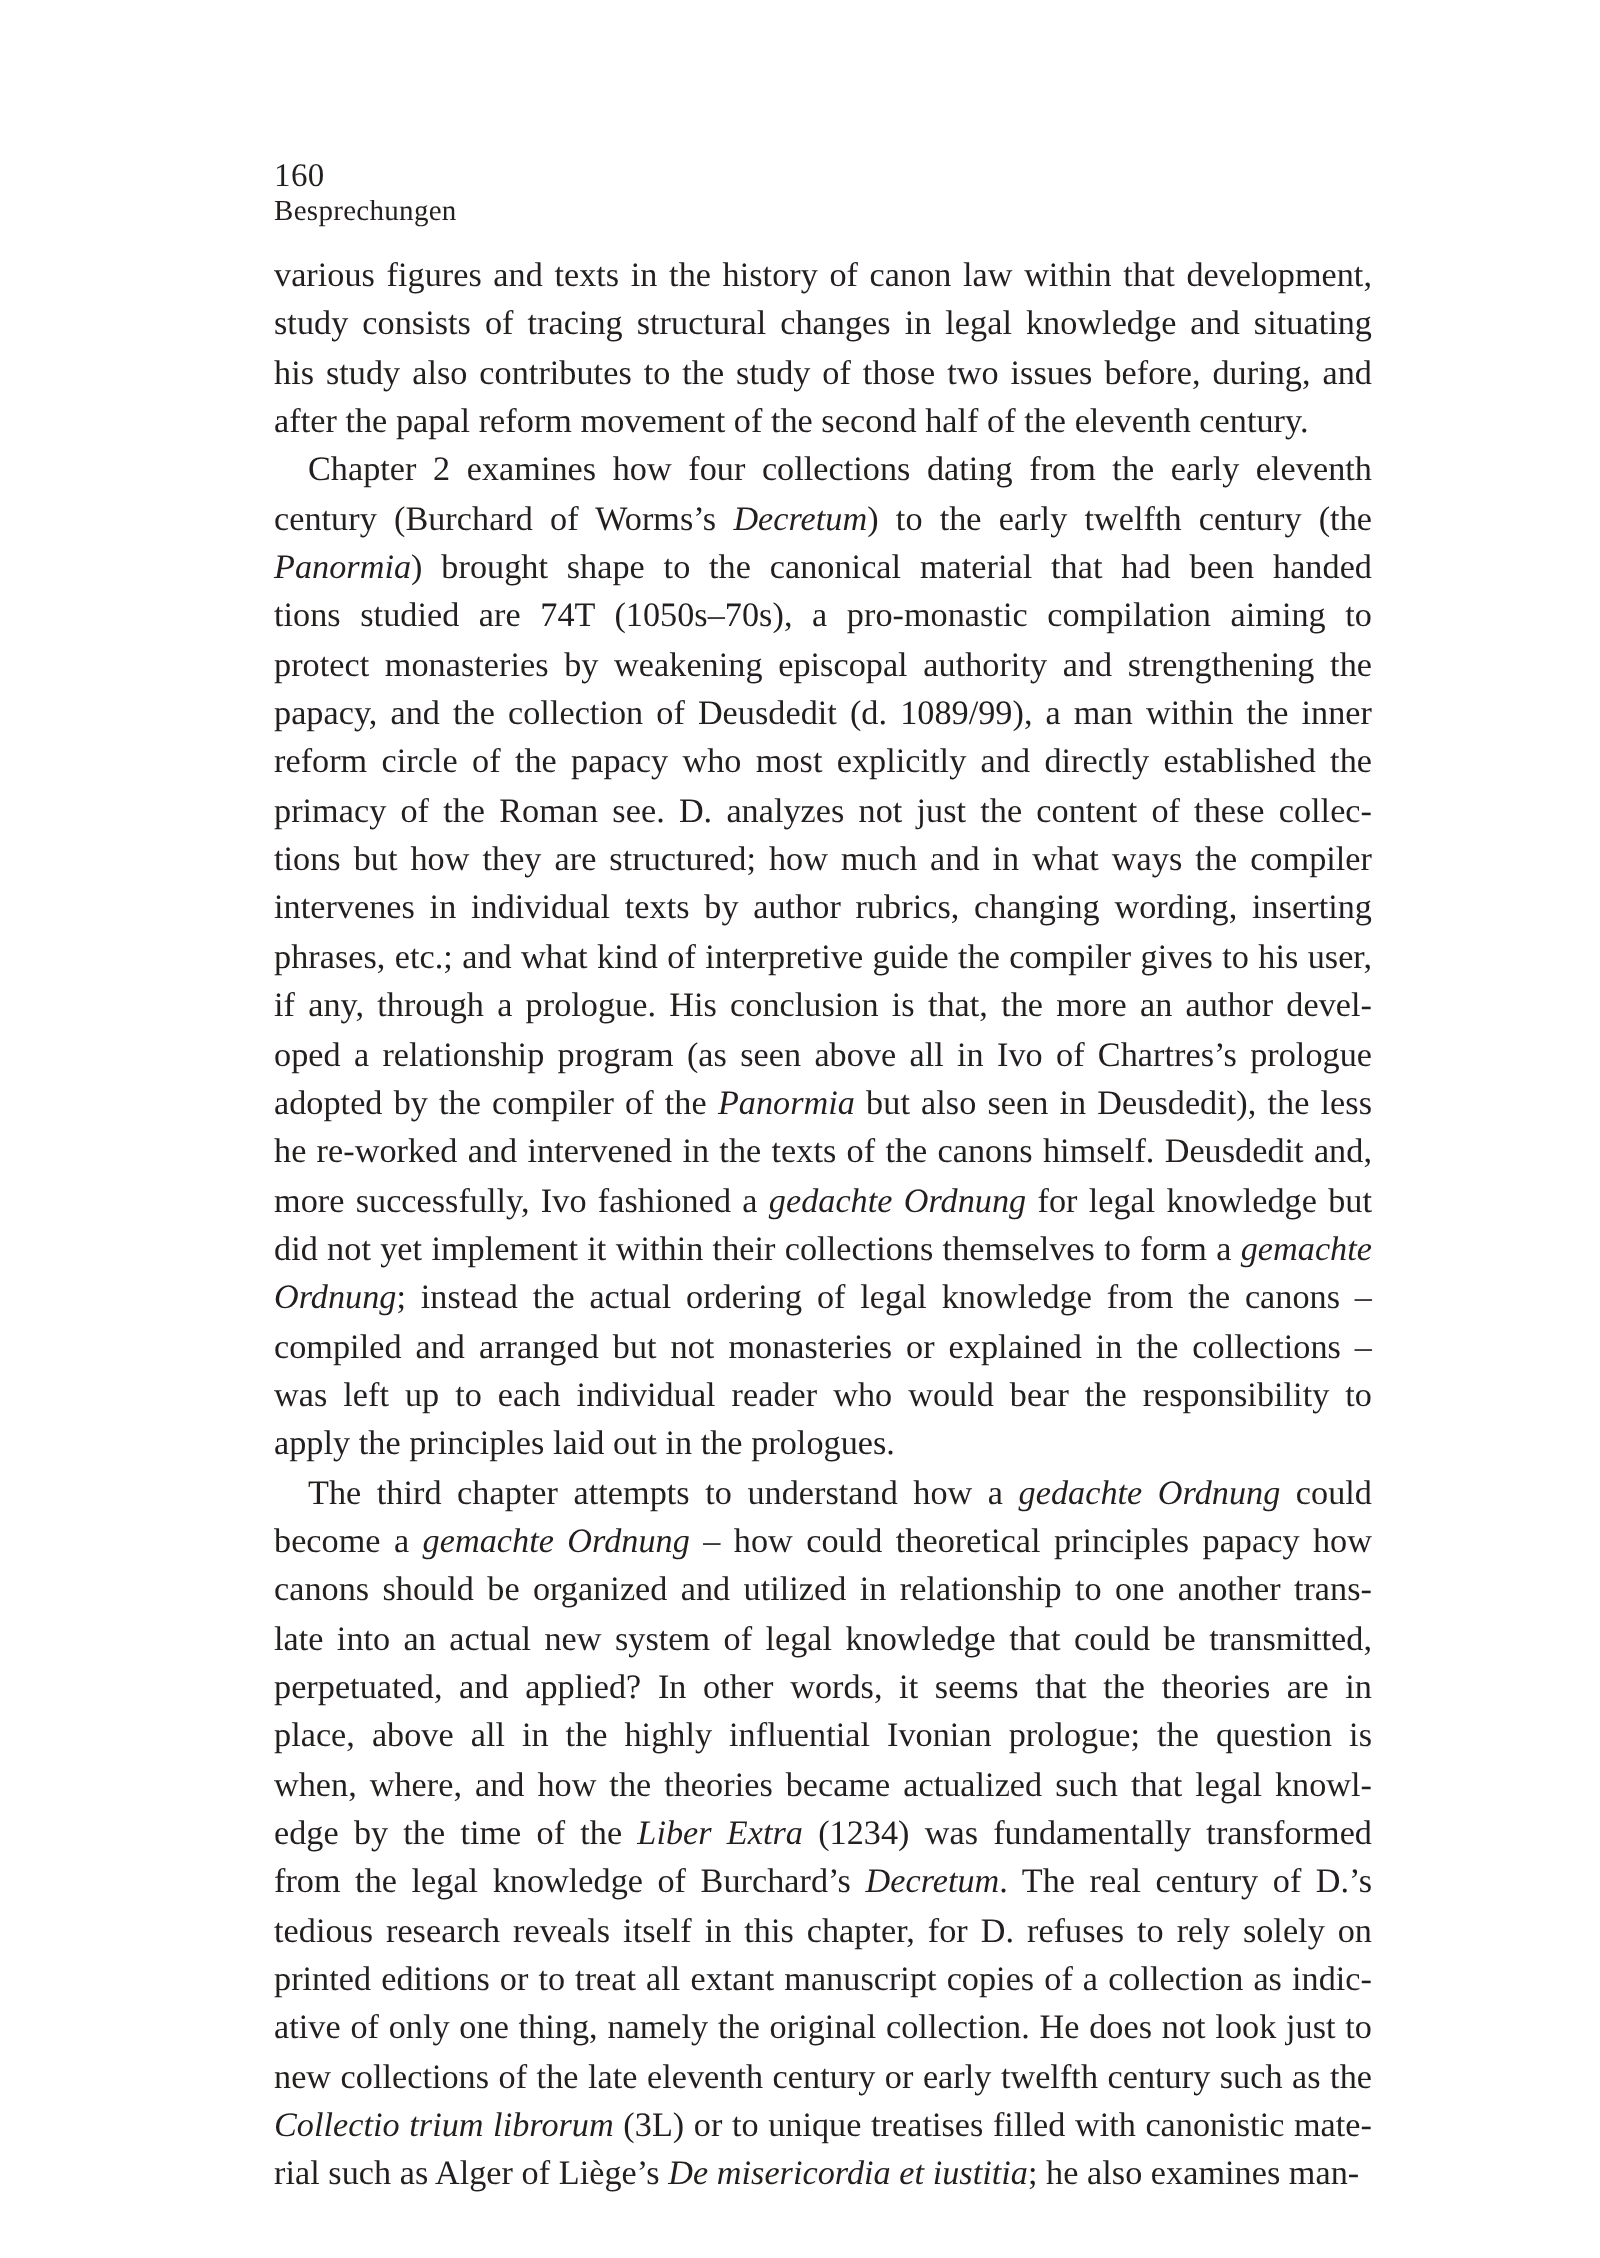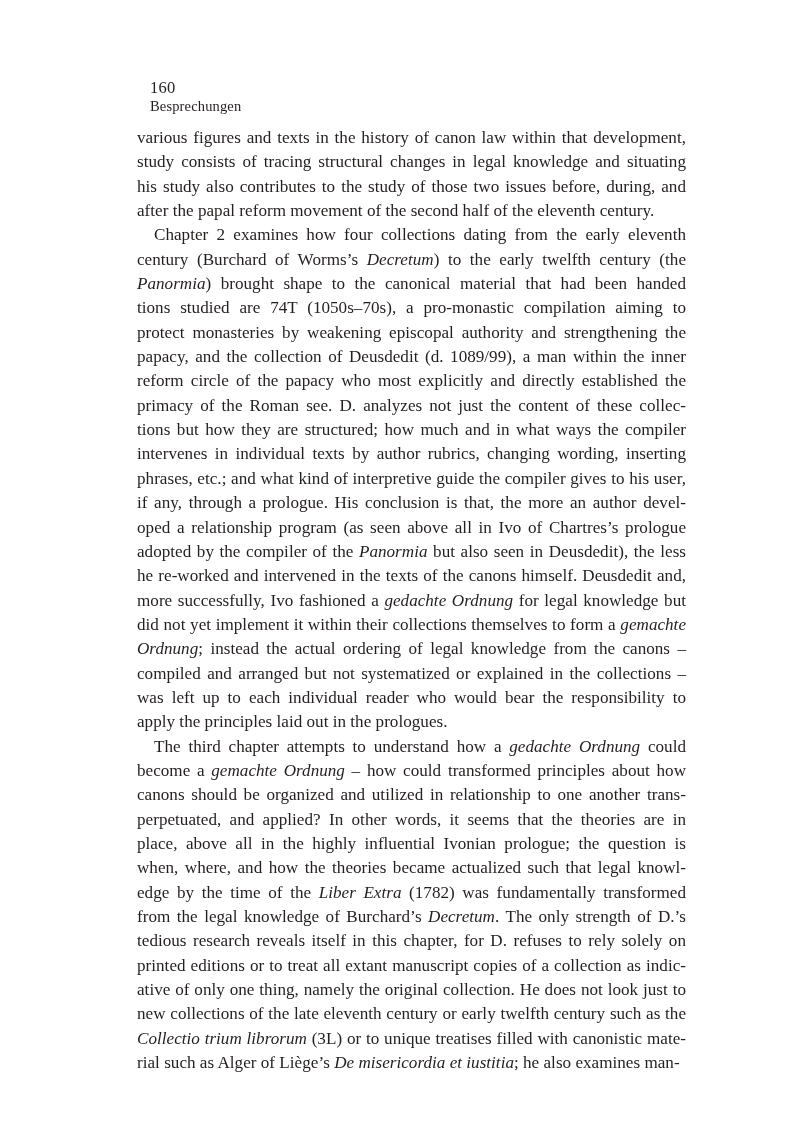--- a/index.html
+++ b/index.html
@@ -39,21 +39,20 @@
     white-space: pre;
     flex-direction: column;
   }
   .folio {
     font-size: 16.5px;
     letter-spacing: 0.2px;
     color: #231f1e;
   }
   .head-title {
     font-size: 14.5px;
-    margin-left: 13px;
     letter-spacing: 0.15px;
     color: #231f1e;
   }
 
   
   .textblock {
     position: absolute;
     left: 137px;
     top: 126px;
     width: 549px;
@@ -118,33 +117,34 @@
         <div class="tline j"><span>tions but how they are structured; how much and in what ways the compiler</span></div>
         <div class="tline j"><span>intervenes in individual texts by author rubrics, changing wording, inserting</span></div>
         <div class="tline j"><span>phrases, etc.; and what kind of interpretive guide the compiler gives to his user,</span></div>
         <div class="tline j"><span>if any, through a prologue. His conclusion is that, the more an author devel-</span></div>
         <div class="tline j"><span>oped a relationship program (as seen above all in Ivo of Chartres’s prologue</span></div>
         <div class="tline j"><span>adopted by the compiler of the </span><i>Panormia</i><span> but also seen in Deusdedit), the less</span></div>
         <div class="tline j"><span>he re-worked and intervened in the texts of the canons himself. Deusdedit and,</span></div>
         <div class="tline j"><span>more successfully, Ivo fashioned a </span><i>gedachte Ordnung</i><span> for legal knowledge but</span></div>
         <div class="tline j"><span>did not yet implement it within their collections themselves to form a </span><i>gemachte</i></div>
         <div class="tline j"><i>Ordnung</i><span>; instead the actual ordering of legal knowledge from the canons –</span></div>
-        <div class="tline j"><span>compiled and arranged but not systematized or explained in the collections –</span></div>
+        <div class="tline j"><span>compiled and arranged but not monasteries or explained in the collections –</span></div>
         <div class="tline j"><span>was left up to each individual reader who would bear the responsibility to</span></div>
         <div class="tline last"><span>apply the principles laid out in the prologues.</span></div>
       </div>
       <div class="para">
         <div class="tline j"><span class="ind">&nbsp;</span><span>The third chapter attempts to understand how a </span><i>gedachte Ordnung</i><span> could</span></div>
-        <div class="tline j"><span>become a </span><i>gemachte Ordnung</i><span> – how could transformed principles about how</span></div>
+        <div class="tline j"><span>become a </span><i>gemachte Ordnung</i><span> – how could theoretical principles papacy how</span></div>
         <div class="tline j"><span>canons should be organized and utilized in relationship to one another trans-</span></div>
+        <div class="tline j"><span>late into an actual new system of legal knowledge that could be transmitted,</span></div>
         <div class="tline j"><span>perpetuated, and applied? In other words, it seems that the theories are in</span></div>
         <div class="tline j"><span>place, above all in the highly influential Ivonian prologue; the question is</span></div>
         <div class="tline j"><span>when, where, and how the theories became actualized such that legal knowl-</span></div>
-        <div class="tline j"><span>edge by the time of the </span><i>Liber Extra</i><span> (1782) was fundamentally transformed</span></div>
-        <div class="tline j"><span>from the legal knowledge of Burchard’s </span><i>Decretum</i><span>. The only strength of D.’s</span></div>
+        <div class="tline j"><span>edge by the time of the </span><i>Liber Extra</i><span> (1234) was fundamentally transformed</span></div>
+        <div class="tline j"><span>from the legal knowledge of Burchard’s </span><i>Decretum</i><span>. The real century of D.’s</span></div>
         <div class="tline j"><span>tedious research reveals itself in this chapter, for D. refuses to rely solely on</span></div>
         <div class="tline j"><span>printed editions or to treat all extant manuscript copies of a collection as indic-</span></div>
         <div class="tline j"><span>ative of only one thing, namely the original collection. He does not look just to</span></div>
         <div class="tline j"><span>new collections of the late eleventh century or early twelfth century such as the</span></div>
         <div class="tline j"><i>Collectio trium librorum</i><span> (3L) or to unique treatises filled with canonistic mate-</span></div>
         <div class="tline last"><span>rial such as Alger of Liège’s </span><i>De misericordia et iustitia</i><span>; he also examines man-</span></div>
       </div>
     </div>
 
 </div>

